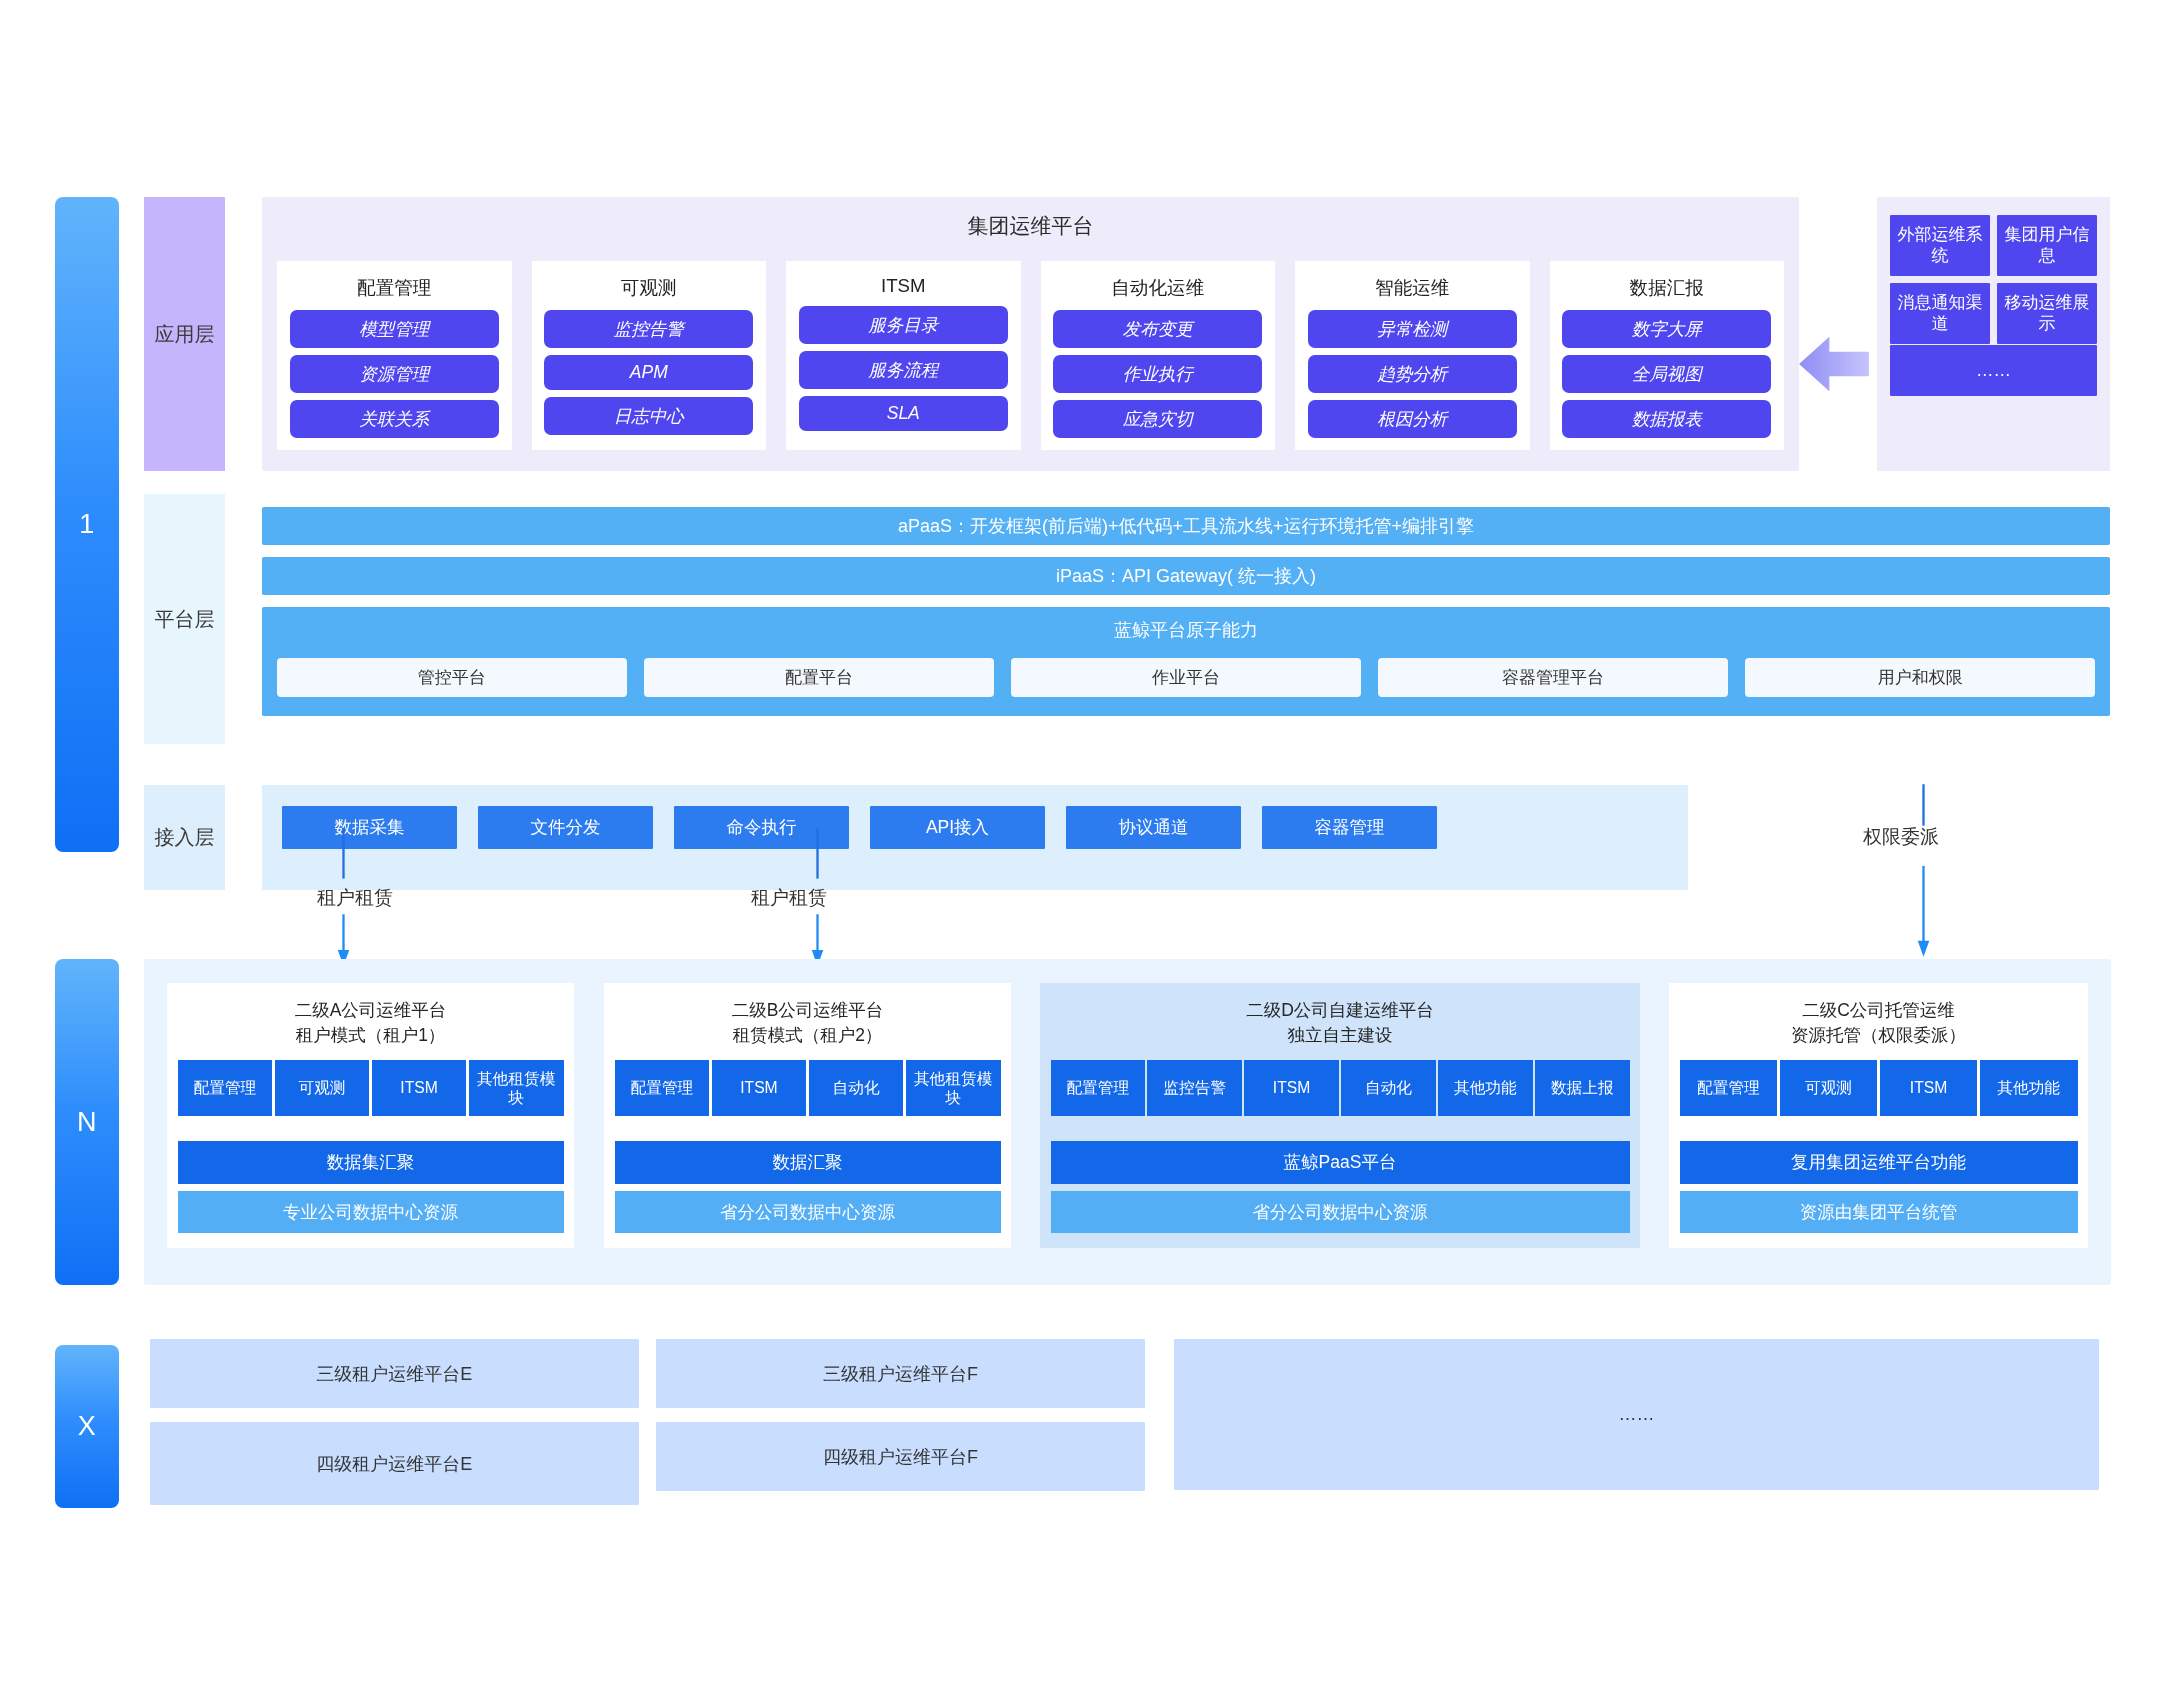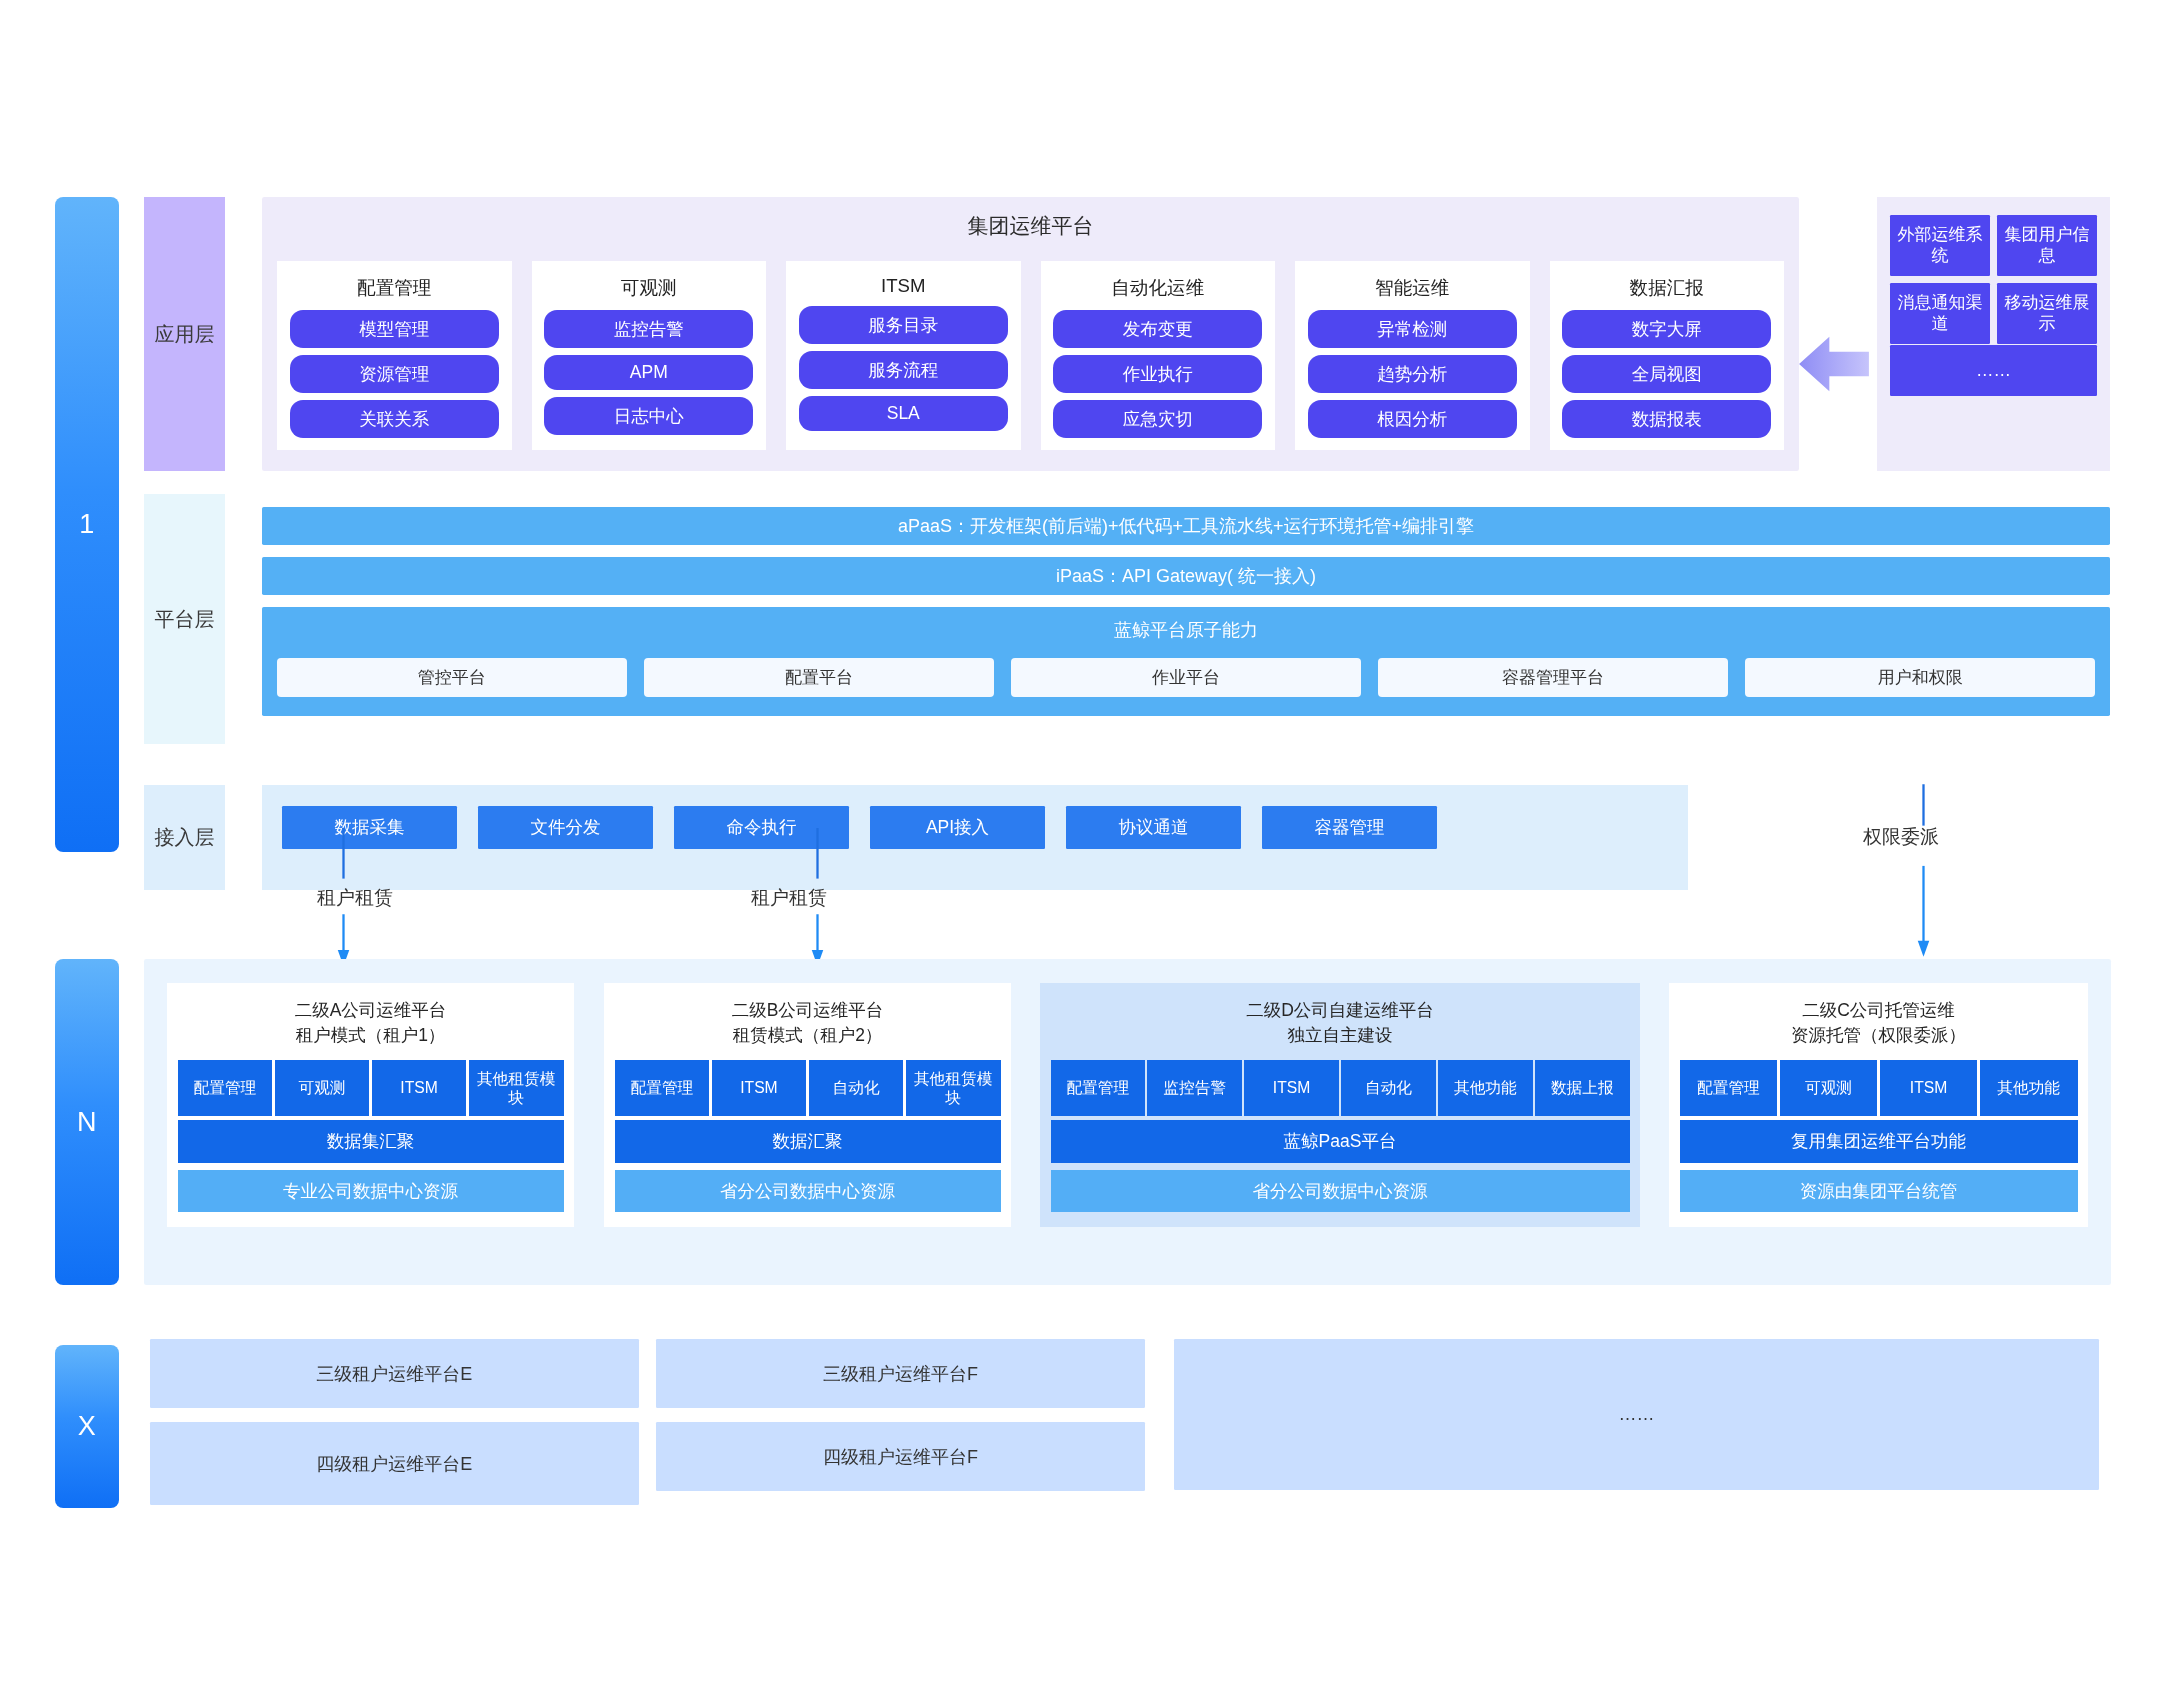--- a/index.html
+++ b/index.html
@@ -23,21 +23,21 @@
   .chip-acc{top:785px;height:105px;background:#ddeefc;}
 
   
   .app-wrap{position:absolute;left:262px;top:197px;width:1537px;height:274px;
             background:#eeebfa;border-radius:2.3px;}
   .app-title{position:absolute;left:0;top:15px;width:100%;text-align:center;font-size:21px;color:#2b2b2b;}
   .app-cols{position:absolute;left:15px;top:64px;right:15px;display:flex;gap:20px;}
   .app-card{flex:1;background:#ffffff;padding:8.1px 12.8px 11.6px;box-sizing:border-box;}
   .app-card-title{text-align:center;font-size:18.6px;color:#222;margin:5.8px 0 9.3px;}
   .pill{background:#4f46f0;color:#fff;font-size:17.5px;text-align:center;
-        padding:7px 0;margin-bottom:7px;border-radius:13px;}
+        padding:7px 0;margin-bottom:7px;border-radius:7px;font-style:italic;}
   .pill:last-child{margin-bottom:0;}
 
   
   .ext-wrap{position:absolute;left:1877px;top:197px;width:233px;height:274px;background:#eeebfa;}
   .ext-grid{position:absolute;left:12.8px;top:17.5px;right:12.8px;display:flex;flex-wrap:wrap;gap:7px;}
   .ext-cell{width:calc(50% - 3.5px);background:#4f46f0;color:#fff;font-size:17px;line-height:1.25;
             text-align:center;padding:9.3px 2.3px;box-sizing:border-box;border-radius:1.2px;}
   .ext-wide{position:absolute;left:12.8px;right:12.8px;top:148px;background:#4f46f0;color:#fff;
             font-size:17.5px;text-align:center;padding:15px 0;border-radius:1.2px;}
   .ext-arrow{position:absolute;left:1799px;top:332px;width:70px;height:64px;}
@@ -61,21 +61,21 @@
 
   
   .n-wrap{position:absolute;left:144px;top:959px;width:1967px;height:326px;background:#eaf4fe;border-radius:2.3px;}
   .n-card{position:absolute;top:24.4px;background:#ffffff;box-sizing:border-box;padding:0 10.5px 15px;}
   .n-card.alt{background:#cfe3fb;}
   .n-card-title{text-align:center;font-size:17.5px;line-height:1.4;color:#262626;padding:15px 0 12.8px;}
   .n-mods{display:flex;gap:2.3px;}
   .n-mod{flex:1;background:#1268e8;color:#fff;font-size:15.7px;line-height:1.25;
          display:flex;align-items:center;justify-content:center;text-align:center;
          height:56px;padding:0 2.3px;box-sizing:border-box;}
-  .n-mid{margin-top:4px;background:#1268e8;color:#fff;font-size:17.5px;text-align:center;padding:9.3px 0;}
+  .n-mid{margin-top:25px;background:#1268e8;color:#fff;font-size:17.5px;text-align:center;padding:9.3px 0;}
   .n-base{margin-top:7px;background:#53aef6;color:#fff;font-size:17.5px;text-align:center;padding:9.3px 0;}
 
   
   .x-wrap{position:absolute;left:144px;top:1339px;width:1967px;height:175px;}
   .x-cell{position:absolute;background:#c9deff;color:#333;font-size:18px;
           display:flex;align-items:center;justify-content:center;border-radius:1.2px;}
 
   
   .conn{position:absolute;}
   .conn-label{position:absolute;font-size:19px;color:#333;white-space:nowrap;}

